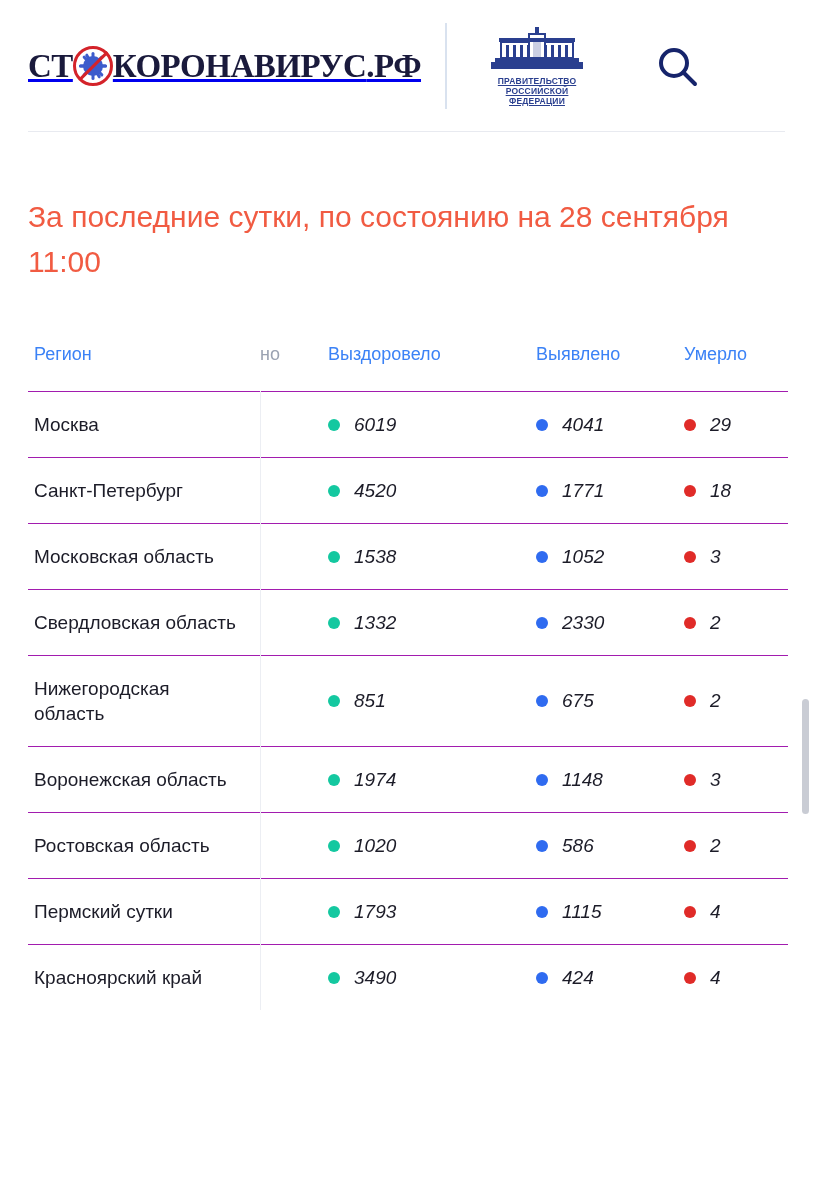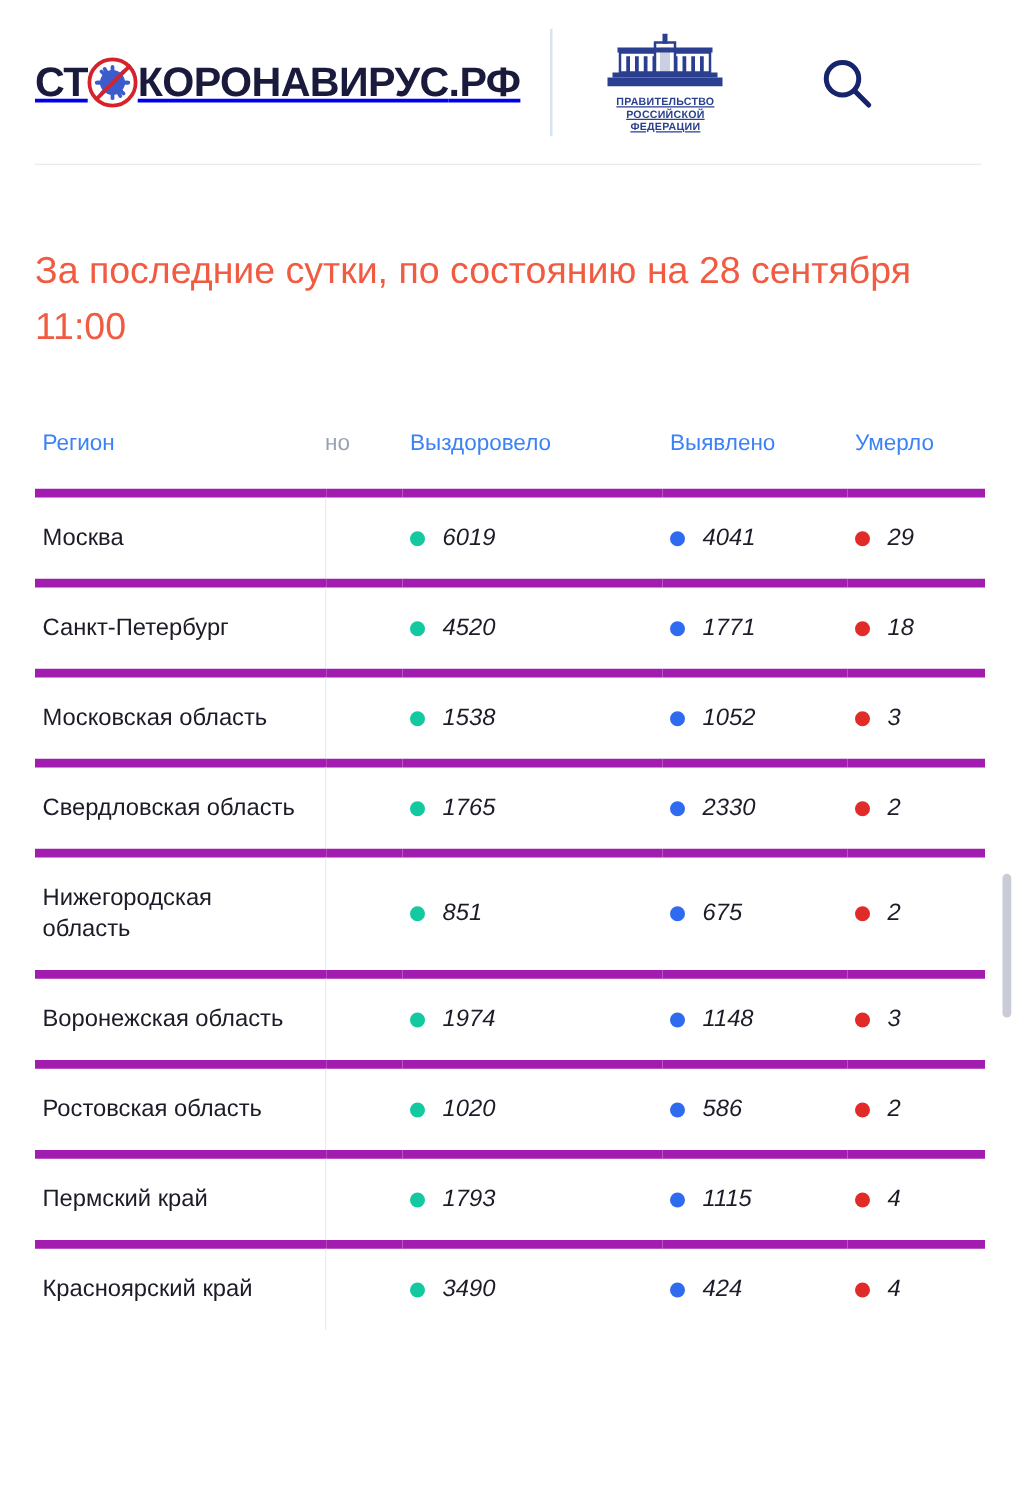--- a/index.html
+++ b/index.html
@@ -29,21 +29,21 @@
     display: flex;
     align-items: center;
     height: 60px;
     white-space: nowrap;
   }
   .logo-text {
     font-size: 33px;
     font-weight: bold;
     letter-spacing: -0.5px;
     color: #1a1a3c;
-    font-family: Liberation Sans, sans-serif;
+    font-family: Liberation Serif, serif;
   }
   .virus-wrap {
     position: relative;
     display: inline-block;
     width: 44px;
     height: 44px;
     vertical-align: middle;
     margin: 0 -2px;
   }
   .virus-ring {
@@ -189,21 +189,21 @@
   th.col-region { width: 232px; padding-left: 6px; }
   th.col-cut { width: 62px; color: #9aa2b1; }
   th.col-rec { width: 208px; padding-left: 6px; }
   th.col-det { width: 148px; padding-left: 6px; }
   th.col-dead { width: 110px; padding-left: 6px; }
 
   td {
     font-size: 19px;
     color: #1c1c28;
     padding: 20px 0 20px 0;
-    border-top: 7px solid #a21caf;
+    border-top: 1px solid #a21caf;
     vertical-align: middle;
   }
   tbody tr td.region {
     padding-left: 6px;
     padding-right: 16px;
     border-right: 1px solid #eceef3;
     line-height: 25px;
   }
   td.cut { border-right: none; }
   .cellval {
@@ -388,21 +388,21 @@
                 <span>3</span>
               </div>
             </td>
           </tr>
           <tr>
             <td class="region">Свердловская область</td>
             <td class="cut"></td>
             <td>
               <div class="cellval">
                 <span class="dot rec"></span>
-                <span>1765</span>
+                <span>1332</span>
               </div>
             </td>
             <td>
               <div class="cellval">
                 <span class="dot det"></span>
                 <span>2330</span>
               </div>
             </td>
             <td>
               <div class="cellval">
@@ -471,21 +471,21 @@
               </div>
             </td>
             <td>
               <div class="cellval">
                 <span class="dot dead"></span>
                 <span>2</span>
               </div>
             </td>
           </tr>
           <tr>
-            <td class="region">Пермский край</td>
+            <td class="region">Пермский сутки</td>
             <td class="cut"></td>
             <td>
               <div class="cellval">
                 <span class="dot rec"></span>
                 <span>1793</span>
               </div>
             </td>
             <td>
               <div class="cellval">
                 <span class="dot det"></span>

